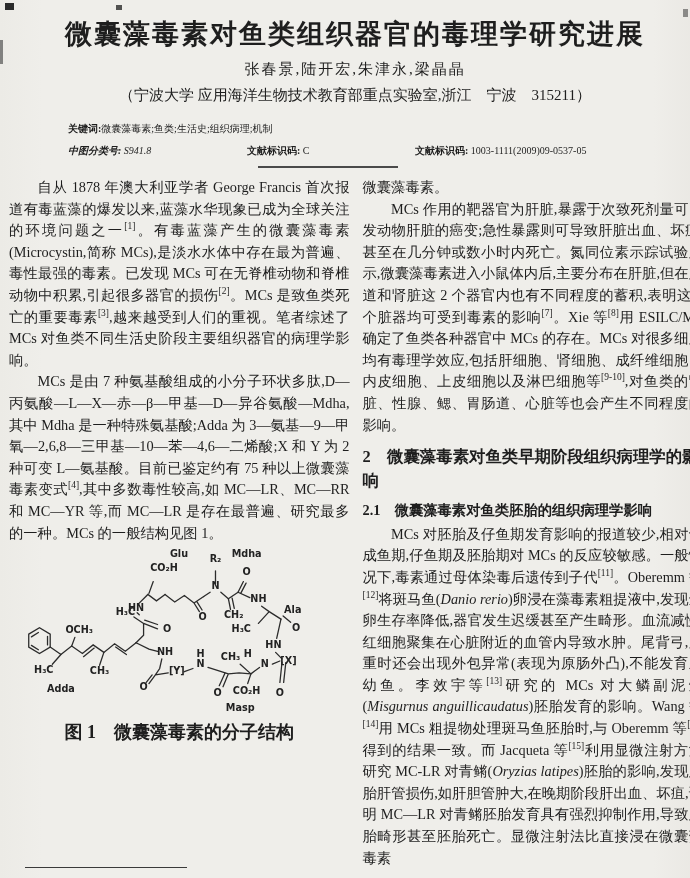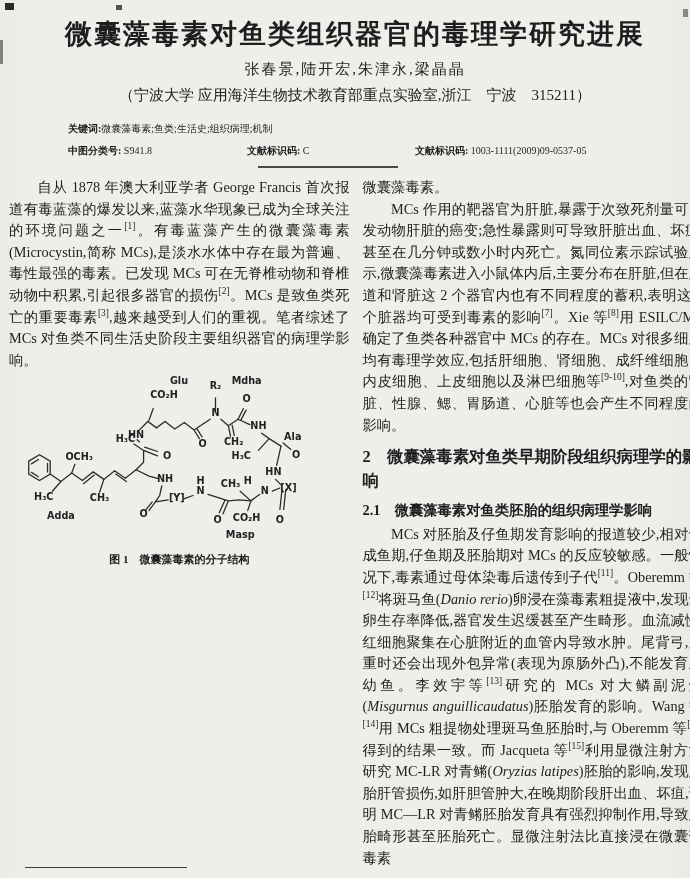--- a/index.html
+++ b/index.html
@@ -11,35 +11,35 @@
   .speck{position:absolute;background:#2a2a2a;}
   .title{
     position:absolute;top:16px;left:0;right:0;margin:0;text-align:center;
     font-size:27px;font-weight:700;letter-spacing:2px;
   }
   .authors{position:absolute;top:60px;left:0;right:0;text-align:center;font-size:15px;letter-spacing:2px;}
   .affiliation{position:absolute;top:86px;left:0;right:0;text-align:center;font-size:15px;}
   .meta{position:absolute;left:68px;top:122px;right:20px;font-size:10px;}
   .meta .b{font-weight:700;}
   .meta-line2{margin-top:8px;position:relative;height:17px;}
-  .meta-line2 .m1{position:absolute;left:0;}
+  .meta-line2 .m1{position:absolute;left:0;font-style:italic;}
   .meta-line2 .m2{position:absolute;left:179px;}
   .meta-line2 .m3{position:absolute;left:347px;}
   .header-rule{position:absolute;left:258px;top:166px;width:140px;border-top:2px solid #4a4a4a;}
   .columns{position:absolute;top:177px;left:9px;right:7px;bottom:0;display:flex;gap:13px;}
   .col{flex:1;position:relative;font-size:14.3px;line-height:21.6px;text-align:justify;}
   .col p{margin:0;}
   .col p.ind{text-indent:2em;}
   .h-sec{font-size:16.4px;font-weight:700;margin:9px 0 7px 0;line-height:24px;text-align:left;}
   .h-sub{font-size:14.3px;font-weight:700;margin:4px 0 2px 0;text-align:left;}
   sup{font-size:9.5px;line-height:0;}
   figure{margin:2px 0 0 0;padding:0;}
   .mol-svg{display:block;margin:2px auto 0 auto;}
   .mlab{font-family:"DejaVu Sans",sans-serif;font-weight:700;font-size:9px;fill:#222;text-anchor:middle;}
-  figcaption{text-align:center;font-size:11px;font-weight:700;margin:4px 0 6px 0;}
+  figcaption{text-align:center;font-size:18px;font-weight:700;margin:4px 0 6px 0;}
   .footnote-rule{position:absolute;bottom:10px;left:16px;width:162px;border-top:1.5px solid #3a3a3a;}
 </style>
 </head>
 <body>
 
 <div class="page">
 
   <div class="speck" style="left:5px;top:3px;width:9px;height:7px;"></div>
   <div class="speck" style="left:0;top:40px;width:3px;height:24px;opacity:.55;"></div>
   <div class="speck" style="left:116px;top:5px;width:6px;height:5px;opacity:.8;"></div>
@@ -59,20 +59,21 @@
       <span class="m3"><span class="b">文献标识码:</span> <span>1003-1111(2009)09-0537-05</span></span>
     </div>
   </div>
 
   <div class="header-rule"></div>
 
   <div class="columns">
 
     <div class="col">
       <p class="ind">自从 1878 年澳大利亚学者 George Francis 首次报道有毒蓝藻的爆发以来,蓝藻水华现象已成为全球关注的环境问题之一<sup>[1]</sup>。有毒蓝藻产生的微囊藻毒素(Microcystin,简称 MCs),是淡水水体中存在最为普遍、毒性最强的毒素。已发现 MCs 可在无脊椎动物和脊椎动物中积累,引起很多器官的损伤<sup>[2]</sup>。MCs 是致鱼类死亡的重要毒素<sup>[3]</sup>,越来越受到人们的重视。笔者综述了 MCs 对鱼类不同生活史阶段主要组织器官的病理学影响。</p>
+      <p class="ind">MCs 是由 7 种氨基酸组成的小分子环状多肽,D—丙氨酸—L—X—赤—β—甲基—D—异谷氨酸—Mdha,其中 Mdha 是一种特殊氨基酸;Adda 为 3—氨基—9—甲氧—2,6,8—三甲基—10—苯—4,6—二烯酸;X 和 Y 为 2 种可变 L—氨基酸。目前已鉴定约有 75 种以上微囊藻毒素变式<sup>[4]</sup>,其中多数毒性较高,如 MC—LR、MC—RR 和 MC—YR 等,而 MC—LR 是存在最普遍、研究最多的一种。MCs 的一般结构见图 1。</p>
 
       <figure>
         <svg id="mol-svg" class="mol-svg" width="322" height="172" viewBox="0 0 300 160">
           <g stroke="#2b2b2b" stroke-width="1.2" fill="none" stroke-linecap="round">
             <polygon points="10,82 20,76 30,82 30,94 20,100 10,94"></polygon>
             <path d="M12.5,84.5 L19,80.5 M27.5,84 L27.5,92 M19,96.5 L12.5,92.5"></path>
             <path d="M30,94 L40,101 L50,93 L60,100 L70,92 L80,99 L90,91 L100,98 L110,90"></path>
             <path d="M61,103 L71,95 M91,94 L101,101"></path>
             <path d="M50,93 L53,85 M40,101 L32,110 M80,99 L76,111"></path>
             <path d="M110,90 L117,83 L117,72 M117,72 L108,66 M117,72 L130,77 M118,69 L130,73"></path>

